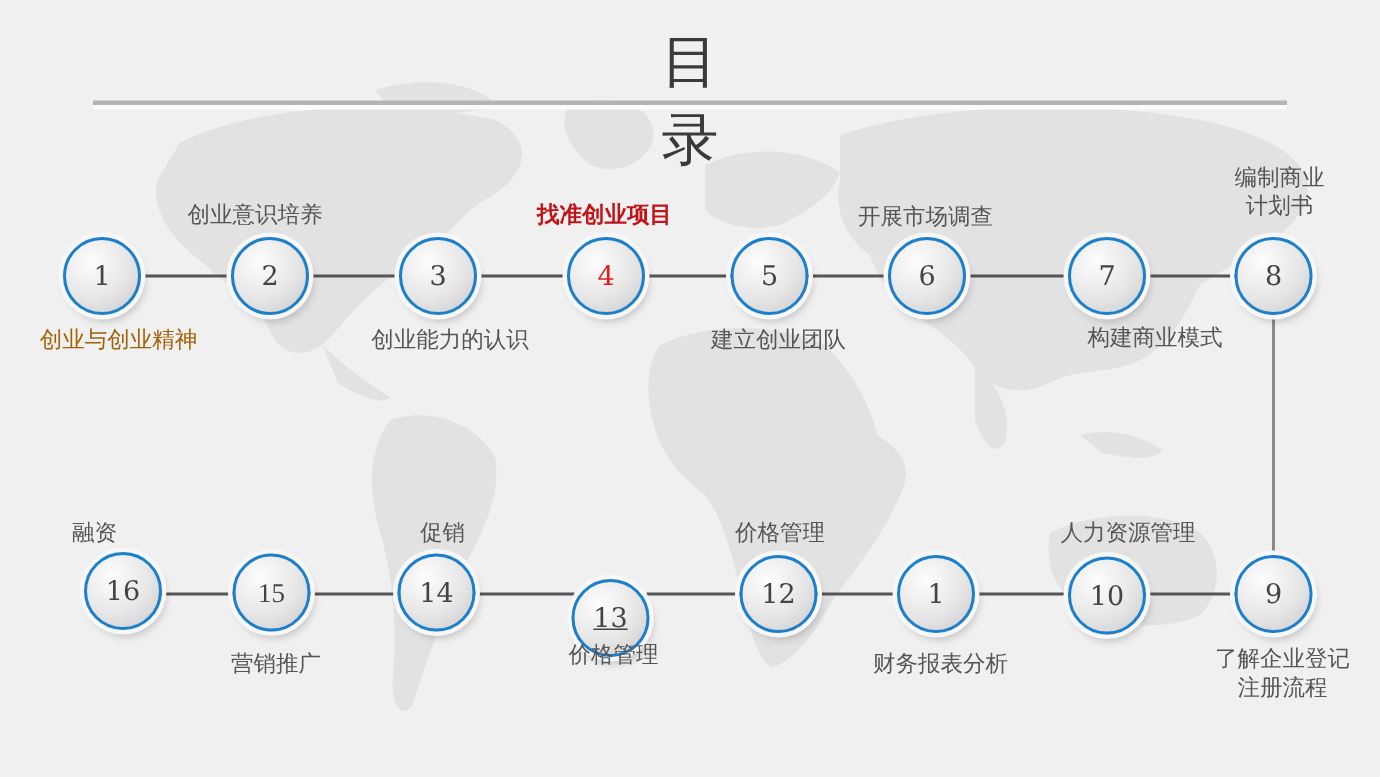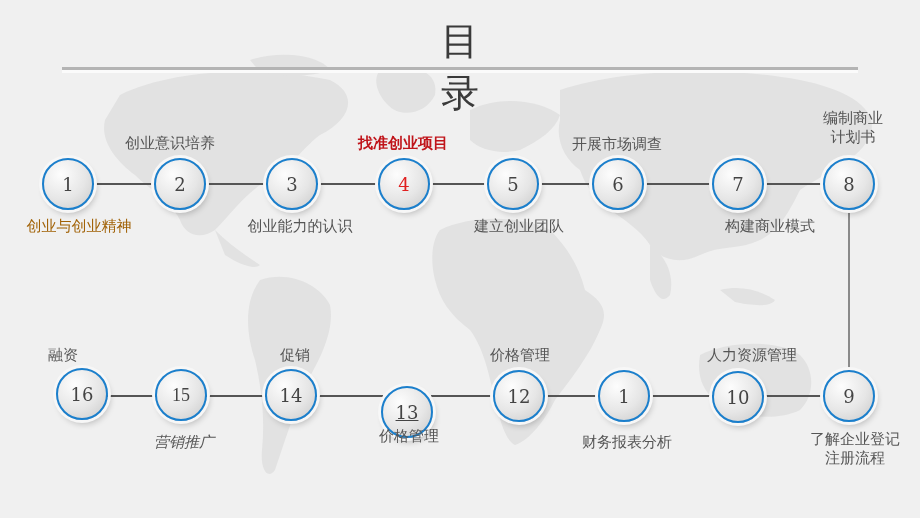--- a/index.html
+++ b/index.html
@@ -169,18 +169,18 @@
 <div class="label" style="left:409px; top:427px;">价格管理</div>
 
 <div class="node" style="left:291px; top:395px;text-align:right;">
     <span>14</span>
   </div>
 <div class="label" style="left:295px; top:346px;">促销</div>
 
 <div class="node" style="left:181px; top:395px;font-family:Liberation Serif, serif;">
     <span>15</span>
   </div>
-<div class="label" style="left:184px; top:433px;font-style:italic;">营销推广</div>
+<div class="label" style="left:184px; top:433px;">营销推广</div>
 
 <div class="node" style="left:82px; top:394px;">
     <span>16</span>
   </div>
 <div class="label" style="left:63px; top:346px;">融资</div>
 
 </body></html>

